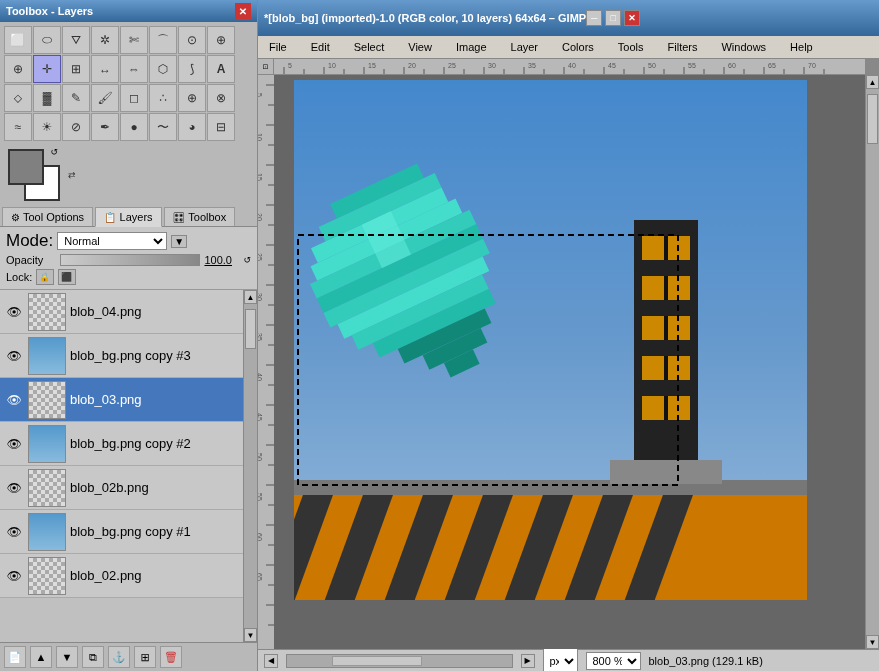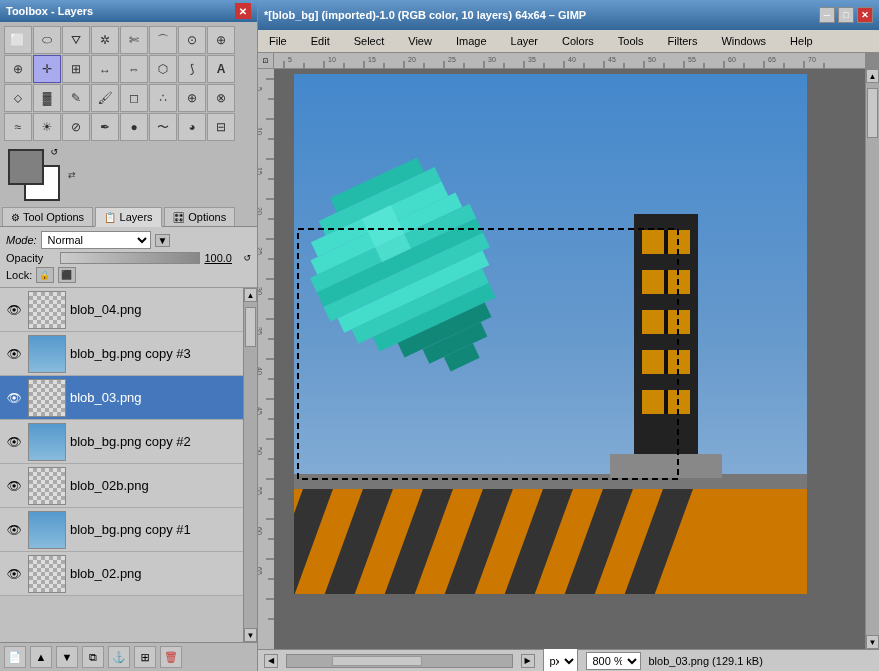--- a/index.html
+++ b/index.html
@@ -142,21 +142,21 @@
       border-bottom: 1px solid #999;
     }
 
     .tool-options-row {
       display: flex;
       align-items: center;
       gap: 4px;
       margin-bottom: 3px;
     }
 
-    .tool-options label { font-size: 11px; font-style: italic; }
+    .tool-options label { font-size: 17px; }
 
     .mode-select {
       background: #fff;
       border: 1px solid #888;
       padding: 1px 2px;
       font-size: 11px;
       width: 110px;
     }
 
     .opacity-label { font-size: 11px; min-width: 50px; }
@@ -276,22 +276,21 @@
       background: #c0c0c0;
       min-width: 0;
     }
 
     .main-titlebar {
       background: linear-gradient(to bottom, #6699cc, #336699);
       color: white;
       padding: 3px 6px;
       display: flex;
       align-items: center;
-      justify-content: space-between;
-      height: 30px;
+      height: 36px;
       font-size: 11px;
       font-weight: bold;
       flex-shrink: 0;
     }
 
     .titlebar-controls { display: flex; gap: 3px; }
     .title-btn {
       width: 16px; height: 16px;
       background: #c8c8c8;
       border: 1px solid #888;
@@ -564,21 +563,21 @@
       <div class="tab">
         <span class="tab-icon">⚙</span>
         <span>Tool Options</span>
       </div>
       <div class="tab active">
         <span class="tab-icon">📋</span>
         <span>Layers</span>
       </div>
       <div class="tab">
         <span class="tab-icon">🎛</span>
-        <span>Options</span>
+        <span>Toolbox</span>
       </div>
     </div>
 
     <div class="tool-options">
       <div class="tool-options-row">
         <label>Mode:</label>
         <select class="mode-select">
           <option>Normal</option>
           <option>Dissolve</option>
           <option>Multiply</option>

